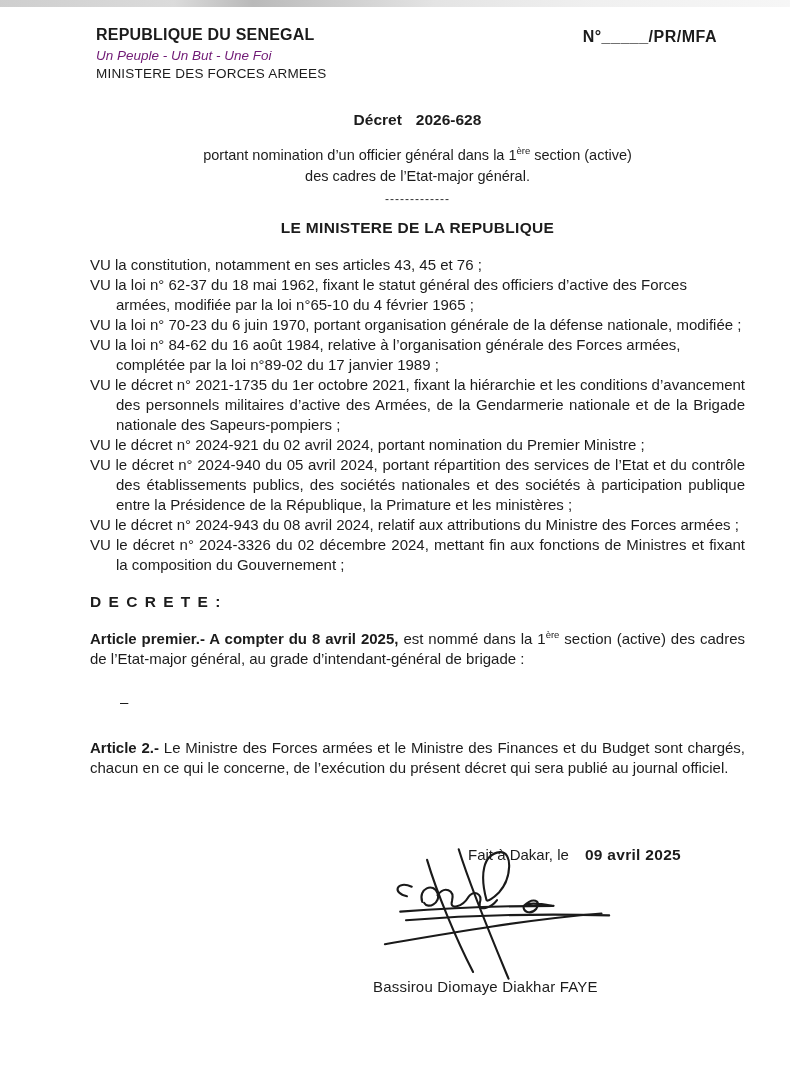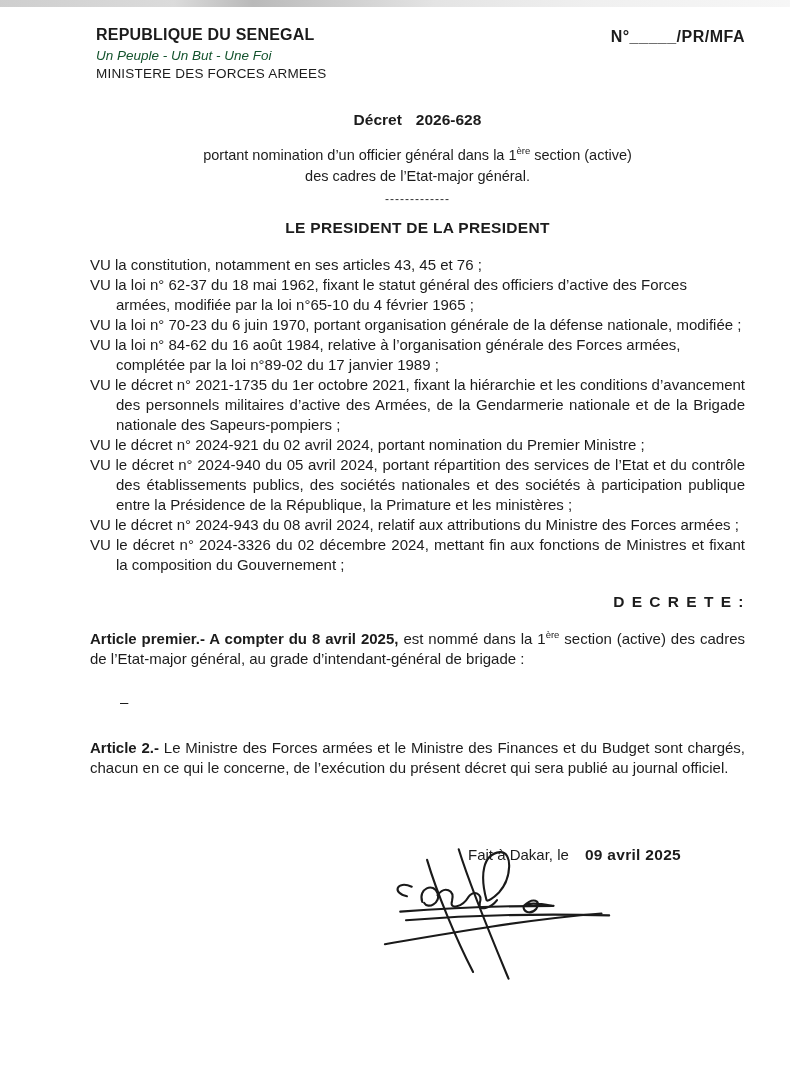--- a/index.html
+++ b/index.html
@@ -20,37 +20,37 @@
     position: relative;
     width: 790px; height: 1080px;
     padding: 25px 45px 0 90px;
     font-size: 15px;
     line-height: 20px;
   }
   
   .header-row { display: flex; justify-content: space-between; align-items: flex-start; }
   .letterhead { padding-left: 6px; }
   .org-title  { font-weight: bold; font-size: 16px; line-height: 19px; letter-spacing: .2px; }
-  .motto      { font-style: italic; font-size: 13.5px; line-height: 18px; margin-top: 3px; color: #14532d; }
+  .motto      { font-style: italic; font-size: 13.5px; line-height: 18px; margin-top: 3px; color: #701a75; }
   .ministry   { font-size: 13.5px; line-height: 18px; letter-spacing: .2px; }
-  .ref-number { font-weight: bold; font-size: 16px; letter-spacing: .5px; margin-top: 2px; margin-right: 0; white-space: nowrap; }
+  .ref-number { font-weight: bold; font-size: 16px; letter-spacing: .5px; margin-top: 2px; margin-right: 28px; white-space: nowrap; }
   
   .decree-title { text-align: center; font-weight: bold; font-size: 15.5px; margin-top: 27px; }
   .decree-title .gap { display: inline-block; width: 14px; }
   .subtitle { text-align: center; font-size: 14.5px; margin-top: 15px; line-height: 21px; }
   .subtitle sup, .art sup { font-size: 9.5px; vertical-align: super; line-height: 0; }
   .separator { text-align: center; font-size: 12px; letter-spacing: 1px; line-height: 14px; margin-top: 5px; color: #333; }
   .authority { text-align: center; font-weight: bold; font-size: 15.5px; margin-top: 12px; letter-spacing: .3px; }
   
   .visas { margin-top: 17px; }
   .visa { padding-left: 26px; text-indent: -26px; }
   .visa.j { text-align: justify; }
   .report-line { }
   
-  .decrete { text-align: right; font-weight: bold; font-size: 15.5px; margin-top: 17px; letter-spacing: 1.5px; }
+  .decrete { text-align: left; font-weight: bold; font-size: 15.5px; margin-top: 17px; letter-spacing: 1.5px; }
   
   .art { margin-top: 17px; text-align: justify; }
   .art b { font-weight: bold; }
   .nominee-line { margin-top: 23px; padding-left: 30px; display: flex; }
   .nominee-dash { width: 48px; flex: none; }
   .art2 { margin-top: 26px; }
   
   .sign-block { position: relative; height: 190px; margin-top: 51px; }
   .fait-line { position: absolute; left: 378px; top: 16px; font-size: 15px; white-space: nowrap; }
   .fait-date { font-weight: bold; font-size: 15.5px; margin-left: 16px; letter-spacing: .3px; }
@@ -75,21 +75,21 @@
 
   <div class="decree-title"><span>Décret</span><span class="gap"></span><span>2026-628</span></div>
 
   <div class="subtitle">
     <div><span>portant nomination d’un officier général dans la 1</span><sup>ère</sup><span> section (active)</span></div>
     <div>des cadres de l’Etat-major général.</div>
   </div>
 
   <div class="separator">-------------</div>
 
-  <div class="authority">LE PRESIDENT DE LA PRESIDENT</div>
+  <div class="authority">LE MINISTERE DE LA REPUBLIQUE</div>
 
   <div class="visas">
     <div class="visa">VU la constitution, notamment en ses articles 43, 45 et 76 ;</div>
     <div class="visa">VU la loi n° 62-37 du 18 mai 1962, fixant le statut général des officiers d’active des Forces armées, modifiée par la loi n°65-10 du 4 février 1965 ;</div>
     <div class="visa">VU la loi n° 70-23 du 6 juin 1970, portant organisation générale de la défense nationale, modifiée ;</div>
     <div class="visa">VU la loi n° 84-62 du 16 août 1984, relative à l’organisation générale des Forces armées, complétée par la loi n°89-02 du 17 janvier 1989 ;</div>
     <div class="visa j">VU le décret n° 2021-1735 du 1er octobre 2021, fixant la hiérarchie et les conditions d’avancement des personnels militaires d’active des Armées, de la Gendarmerie nationale et de la Brigade nationale des Sapeurs-pompiers ;</div>
     <div class="visa">VU le décret n° 2024-921 du 02 avril 2024, portant nomination du Premier Ministre ;</div>
     <div class="visa j">VU le décret n° 2024-940 du 05 avril 2024, portant répartition des services de l’Etat et du contrôle des établissements publics, des sociétés nationales et des sociétés à participation publique entre la Présidence de la République, la Primature et les ministères ;</div>
     <div class="visa j">VU le décret n° 2024-943 du 08 avril 2024, relatif aux attributions du Ministre des Forces armées ;</div>
@@ -124,15 +124,16 @@
 
         <path d="M41,58 C36,44 53,37 57,49 C60,59 47,66 43,59"></path>
         <path d="M57,51 C64,41 75,45 72,57 C69,67 83,63 89,53 C95,45 104,49 101,59 C99,69 113,64 119,56"></path>
 
         <path d="M108,56 C101,30 104,8 122,6 C136,5 134,34 121,48 C115,54 109,58 108,56"></path>
 
         <path d="M147,62 C156,53 166,56 160,65 C154,72 145,68 147,62 C152,58 166,60 176,62"></path>
       </g>
     </svg>
 
+    <div class="signer-name">Bassirou Diomaye Diakhar FAYE</div>
   </div>
 
 </div>
 
 </body></html>

